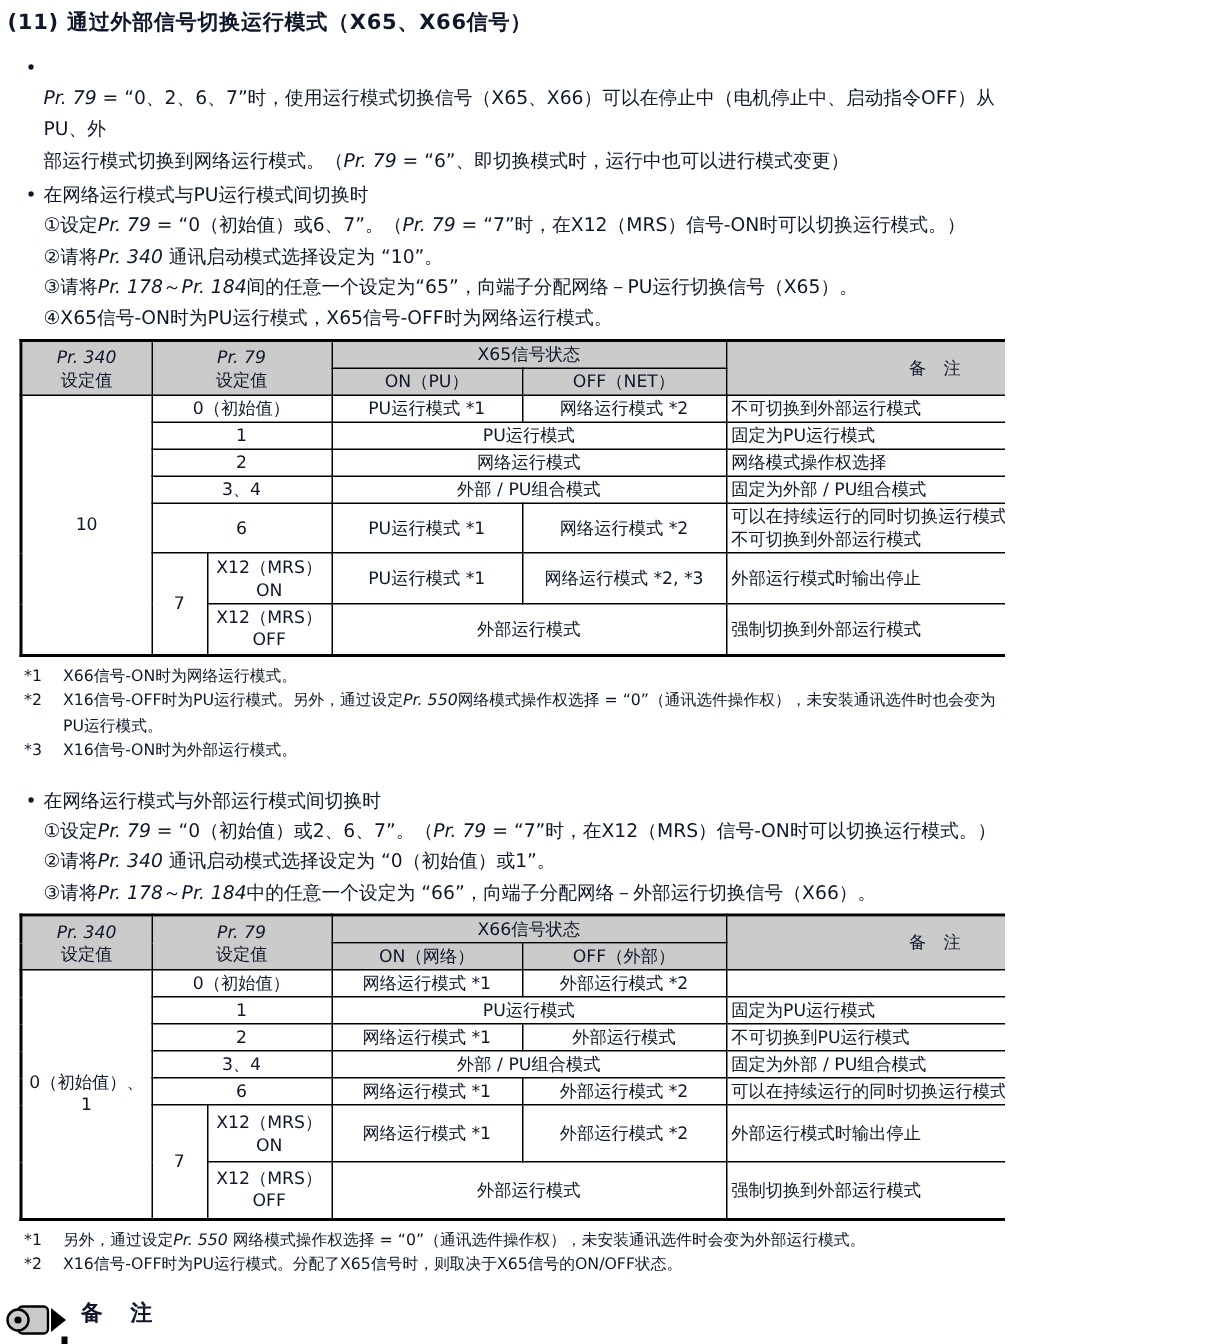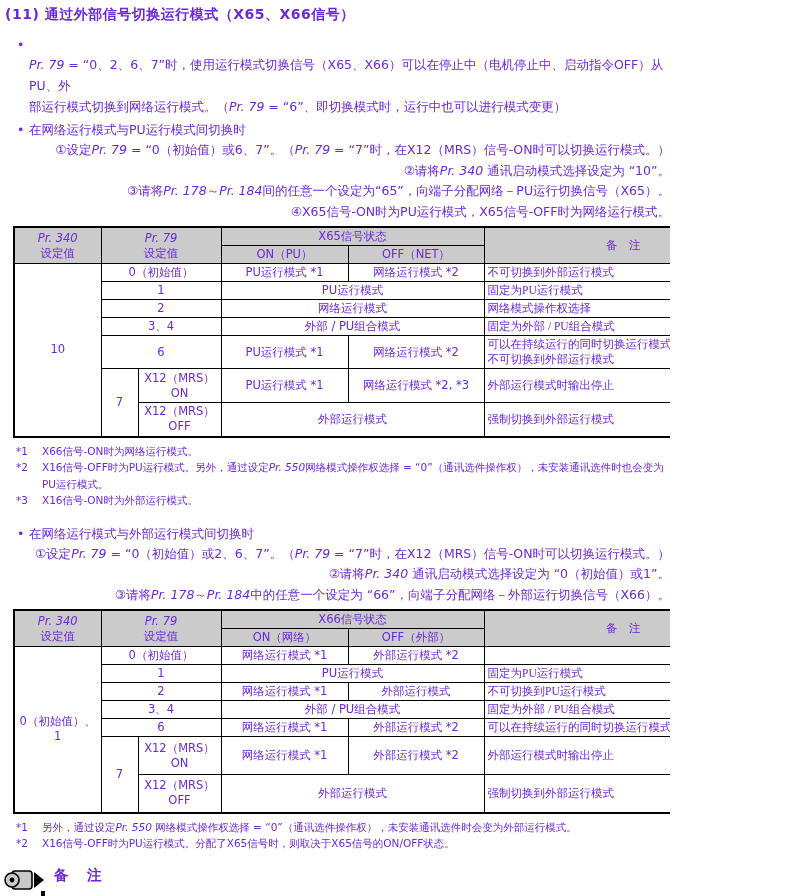--- a/index.html
+++ b/index.html
@@ -1,45 +1,45 @@
 <!DOCTYPE html>
 <html><head>
 <meta charset="utf-8">
 <style>
   html,body{margin:0;padding:0;background:#fff;}
   .page{
     width:670px;height:896px;position:relative;overflow:hidden;
-    background:#fff;color:#6d28d9;
+    background:#fff;color:#0f172a;
     font-family:"DejaVu Sans",sans-serif;
   }
   .heading{font-size:14px;font-weight:bold;margin:6px 0 10px 5px;letter-spacing:.5px;}
   .para{margin-left:17px;font-size:12.5px;line-height:21px;}
   .b-row{display:flex;margin-bottom:2px;}
   .b-dot{width:12px;flex:none;}
   .pre{white-space:pre-line;margin-top:20px;}
   .steps{margin:0 0 4px 29px;font-size:12.5px;line-height:20.5px;}
-  .step{margin:0;text-align:right;}
+  .step{margin:0;}
   i{font-style:italic;}
   
   table.modetbl{
     border-collapse:collapse;margin:4px 0 0 13px;width:749px;
     font-size:11.5px;text-align:center;table-layout:fixed;
   }
   table.modetbl th,table.modetbl td{
     border:1px solid #000;padding:1px 3px;line-height:15px;font-weight:normal;
     overflow:hidden;
   }
   table.modetbl{border:2px solid #000;}
   table.modetbl th{background:#cbcbcb;}
   .h18{height:16px;}
   .h16{height:14px;}
   .h32{height:32px;}
   .h34{height:34px;}
   .h38{height:38px;}
-  td.remark{text-align:left;padding-left:5px;font-family:Liberation Serif, serif;}
+  td.remark{text-align:left;padding-left:5px;}
   
   td.bx-l{border-top:3px solid #000;border-bottom:3px solid #000;border-left:3px solid #000;text-align:center;}
   td.bx-r{border-top:3px solid #000;border-bottom:3px solid #000;border-right:3px solid #000;}
   
   .fnotes{margin:5px 0 0 16px;font-size:10.5px;line-height:16.5px;}
   .fn{display:flex;}
   .fn-m{width:26px;flex:none;}
   .sect-gap{margin-top:14px;}
   
   .callout{display:flex;margin:14px 0 0 4px;}

